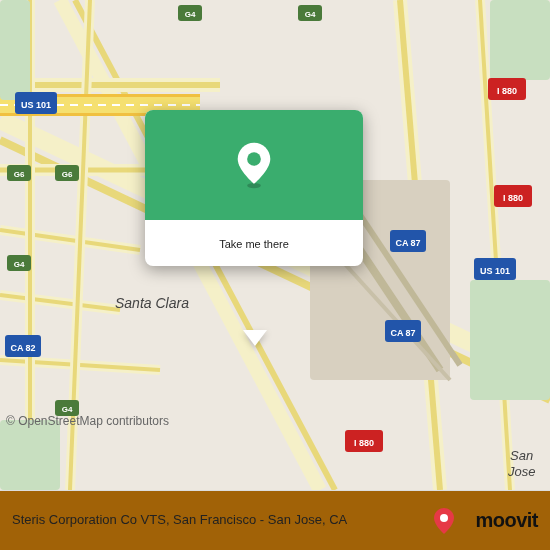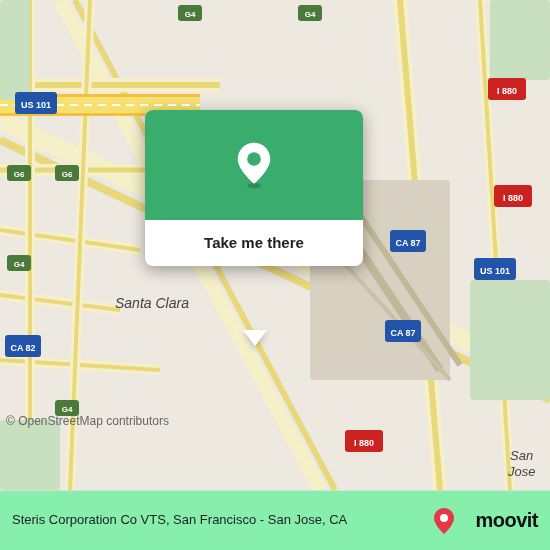--- a/index.html
+++ b/index.html
@@ -57,22 +57,22 @@
     }
 
     #popup-bottom {
       padding: 14px 20px;
       text-align: center;
     }
 
     #take-me-there-btn {
       background: transparent;
       border: none;
-      font-size: 15px;
-      font-weight: 700;
+      font-size: 11px;
+      font-weight: 400;
       color: #222;
       cursor: pointer;
       white-space: nowrap;
     }
 
     
     #popup-arrow {
       position: absolute;
       top: 330px;
       left: 243px;
@@ -81,21 +81,21 @@
       border-left: 12px solid transparent;
       border-right: 12px solid transparent;
       border-top: 16px solid white;
       filter: drop-shadow(0 3px 3px rgba(0,0,0,0.2));
     }
 
     
     #bottom-bar {
       width: 550px;
       height: 60px;
-      background: #86efac;
+      background: #a16207;
       display: flex;
       align-items: center;
       padding: 0 12px;
       border-top: 1px solid #ddd;
       gap: 8px;
     }
 
     #copyright-text {
       font-size: 12px;
       color: #666;

